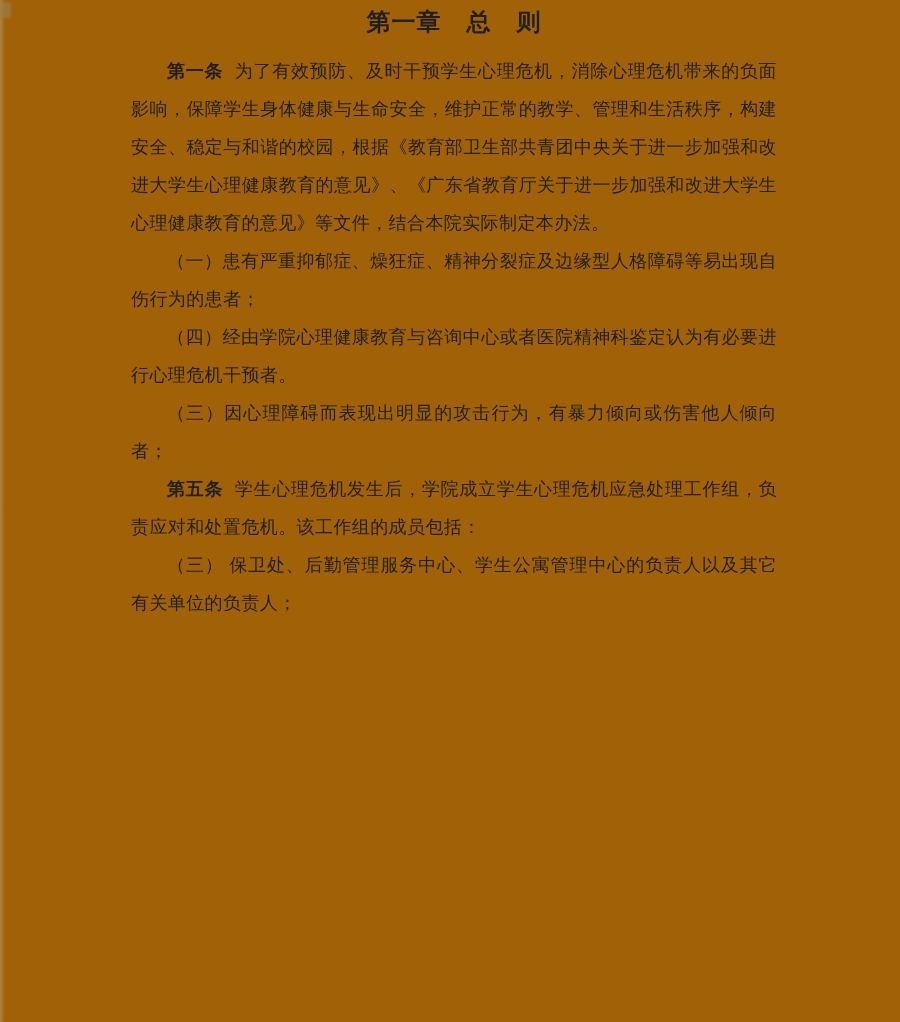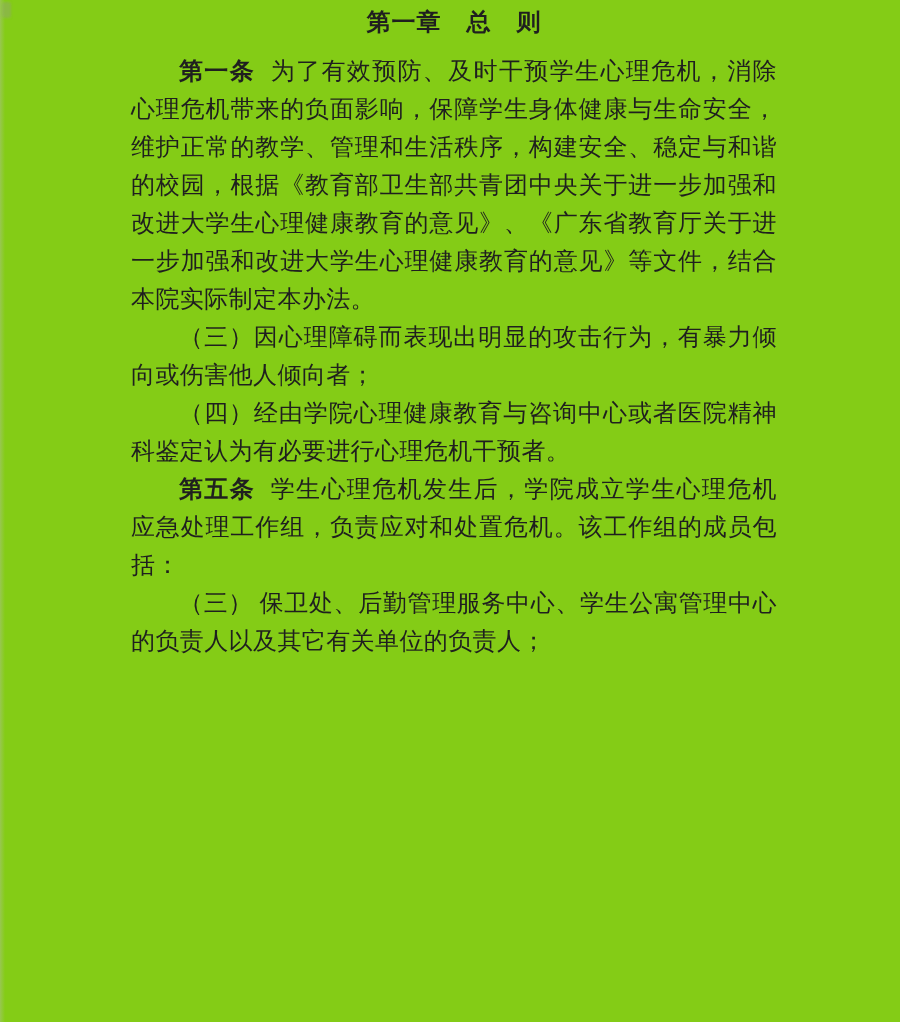--- a/index.html
+++ b/index.html
@@ -4,21 +4,21 @@
 <style>
   html, body {
     margin: 0;
     padding: 0;
     background: #ffffff;
   }
   .page {
     position: relative;
     width: 900px;
     height: 1022px;
-    background: #84cc16;
+    background: #a16207;
     overflow: hidden;
     font-family: "Liberation Serif", "DejaVu Serif", serif;
     color: #1f1f1f;
   }
   
   .scan-edge {
     position: absolute;
     left: 0;
     top: 0;
     width: 5px;
@@ -47,21 +47,21 @@
     margin: 0 0 12px 0;
     font-size: 24px;
     line-height: 36px;
     font-weight: 700;
     text-align: center;
     letter-spacing: 1px;
     white-space: pre;
   }
   .para {
     margin: 0;
-    font-size: 24px;
+    font-size: 18px;
     line-height: 38px;
     text-align: justify;
     text-indent: 2em;
     letter-spacing: 0.4px;
   }
   .article-label {
     font-weight: 700;
   }
   .article-label:not(:empty) {
     margin-right: 0.65em;
@@ -76,25 +76,26 @@
 
   <div class="content">
 
     <h1 class="doc-title">第一章　总　则</h1>
 
     <p class="para"><b class="article-label">第一条</b><span>为了有效预防、及时干预学生心理危机，消除心理危机带来的负面影响，保障学生身体健康与生命安全，维护正常的教学、管理和生活秩序，构建安全、稳定与和谐的校园，根据《教育部卫生部共青团中央关于进一步加强和改进大学生心理健康教育的意见》、《广东省教育厅关于进一步加强和改进大学生心理健康教育的意见》等文件，结合本院实际制定本办法。</span></p>
 
 
 
 
+    <p class="para"><b class="article-label"></b><span>（一）患有严重抑郁症、燥狂症、精神分裂症及边缘型人格障碍等易出现自伤行为的患者；</span></p>
 
 
+    <p class="para"><b class="article-label"></b><span>（四）经由学院心理健康教育与咨询中心或者医院精神科鉴定认为有必要进行心理危机干预者。</span></p>
+
     <p class="para"><b class="article-label"></b><span>（三）因心理障碍而表现出明显的攻击行为，有暴力倾向或伤害他人倾向者；</span></p>
-
-    <p class="para"><b class="article-label"></b><span>（四）经由学院心理健康教育与咨询中心或者医院精神科鉴定认为有必要进行心理危机干预者。</span></p>
 
     <p class="para"><b class="article-label">第五条</b><span>学生心理危机发生后，学院成立学生心理危机应急处理工作组，负责应对和处置危机。该工作组的成员包括：</span></p>
 
 
 
     <p class="para"><b class="article-label"></b><span>（三） 保卫处、后勤管理服务中心、学生公寓管理中心的负责人以及其它有关单位的负责人；</span></p>
 
   </div>
 </div>
 

